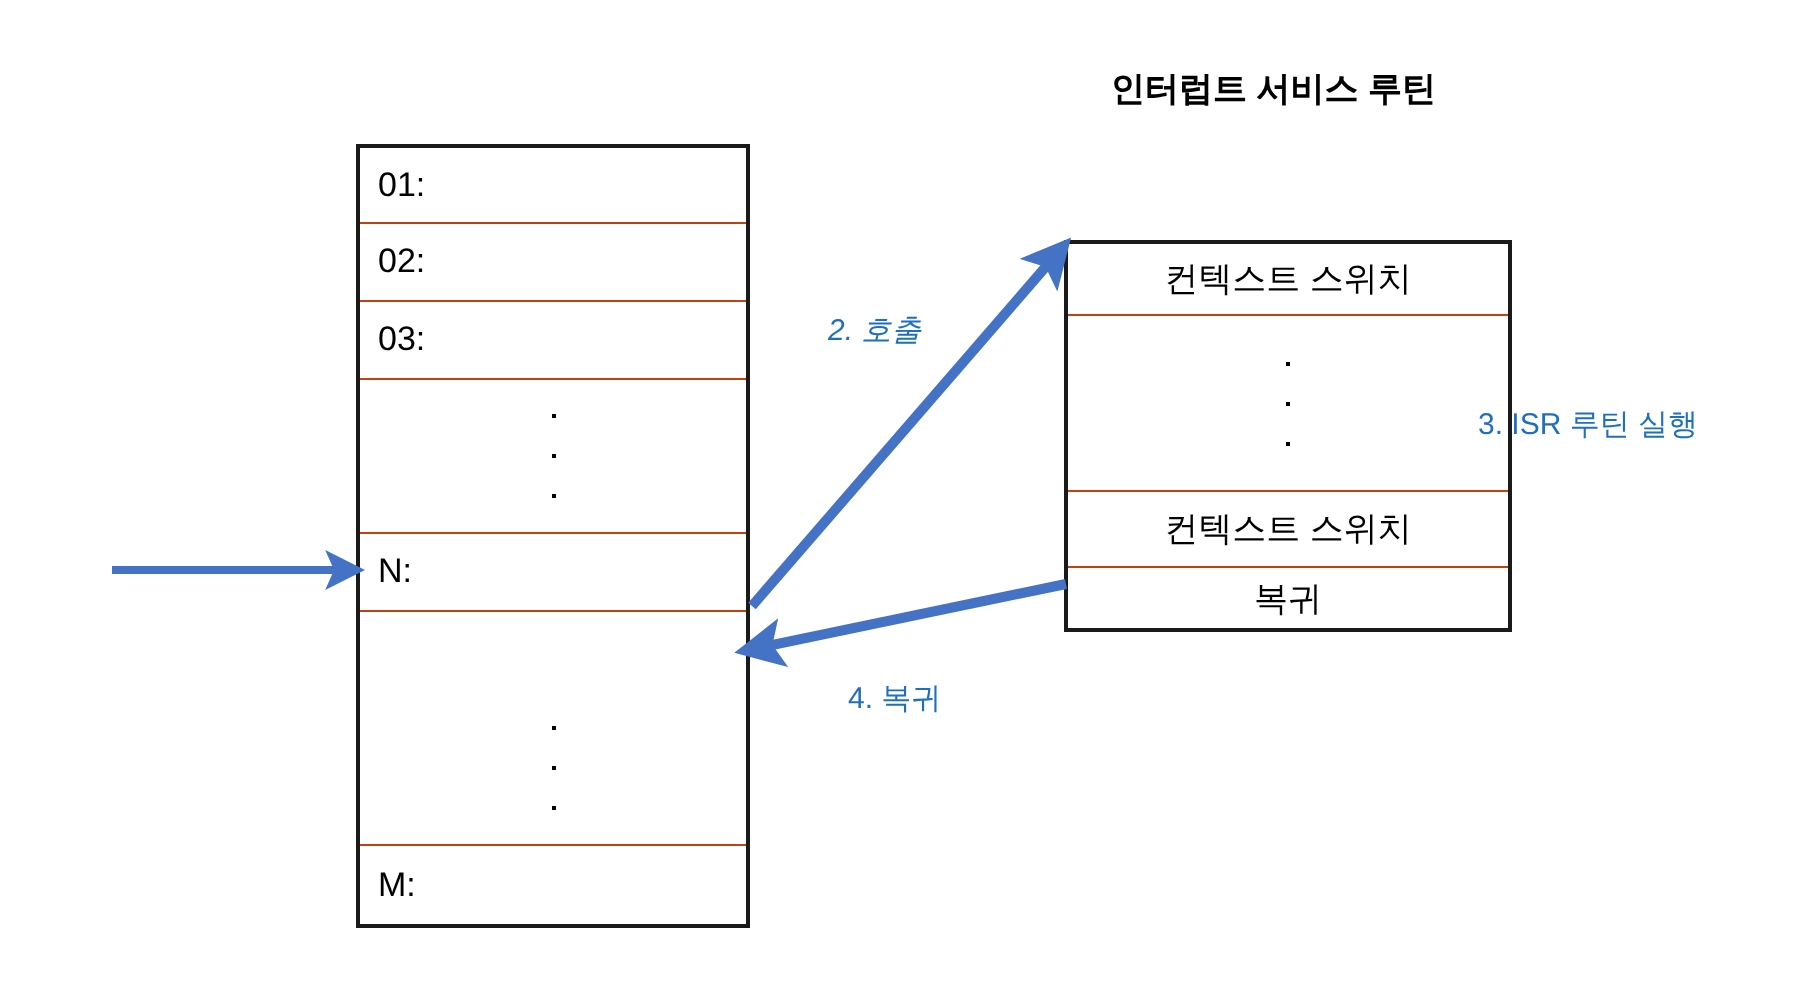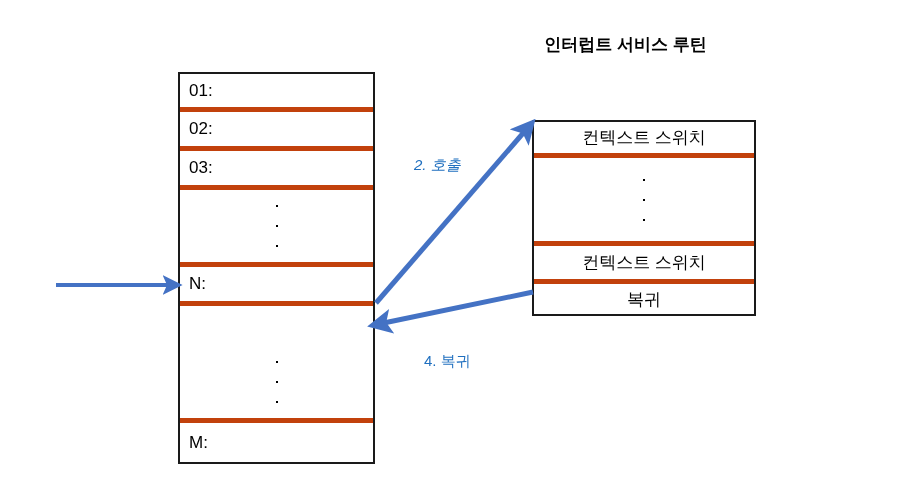--- a/index.html
+++ b/index.html
@@ -25,38 +25,38 @@
   .diagram-title {
     position: absolute;
     font-size: 17px;
     font-weight: bold;
     color: #000000;
     white-space: nowrap;
     text-align: center;
     letter-spacing: 0px;
   }
   #title-main  { left: 178px; top: 33px; width: 197px; }
-  #title-isr   { left: 533px; top: 33px; width: 185px; }
+  #title-isr   { left: 533px; top: 33px; width: 185px; text-align: right; }
 
   
   .proc-box {
     position: absolute;
     box-sizing: border-box;
     border: 2px solid #1a1a1a;
     background: #ffffff;
   }
   #main-box { left: 178px; top: 72px;  width: 197px; height: 392px; }
   #isr-box  { left: 532px; top: 120px; width: 224px; height: 196px; }
 
   .proc-row {
     position: absolute;
     left: 0;
     box-sizing: border-box;
     width: 100%;
-    border-bottom: 5px solid #c2410c;
+    border-bottom: 1px solid #c2410c;
     display: flex;
     align-items: center;
   }
   .proc-row.last { border-bottom: none; }
 
   .row-label {
     font-size: 17px;
     color: #000000;
     padding-left: 9px;
     white-space: nowrap;
@@ -86,21 +86,21 @@
   
   .note {
     position: absolute;
     font-size: 15px;
     color: #1f6FBF;
     white-space: nowrap;
   }
   #note-1 { left: 14px;  top: 245px; }
   #note-2 { left: 414px; top: 156px; font-style: italic; }
   #note-3 { left: 739px; top: 203px; }
-  #note-4 { left: 424px; top: 352px; }
+  #note-4 { left: 424px; top: 340px; }
 
   svg { position: absolute; left: 0; top: 0; overflow: visible; }
 </style>
 </head>
 <body>
 
 <div id="canvas">
 
 
   <div class="diagram-title" id="title-isr">인터럽트 서비스 루틴</div>
@@ -178,16 +178,17 @@
     <line x1="56" y1="285" x2="177" y2="285" stroke="#4472C4" stroke-width="4" marker-end="url(#ah)"></line>
 
     <line x1="376" y1="303" x2="531" y2="124" stroke="#4472C4" stroke-width="5" marker-end="url(#ah)"></line>
 
     <line x1="533" y1="292" x2="374" y2="325" stroke="#4472C4" stroke-width="5" marker-end="url(#ah)"></line>
   </svg>
 
 
   <div class="note" id="note-2">2. 호출</div>
 
+  <div class="note" id="note-3">3. ISR 루틴 실행</div>
 
   <div class="note" id="note-4">4. 복귀</div>
 
 </div>
 
 </body></html>

